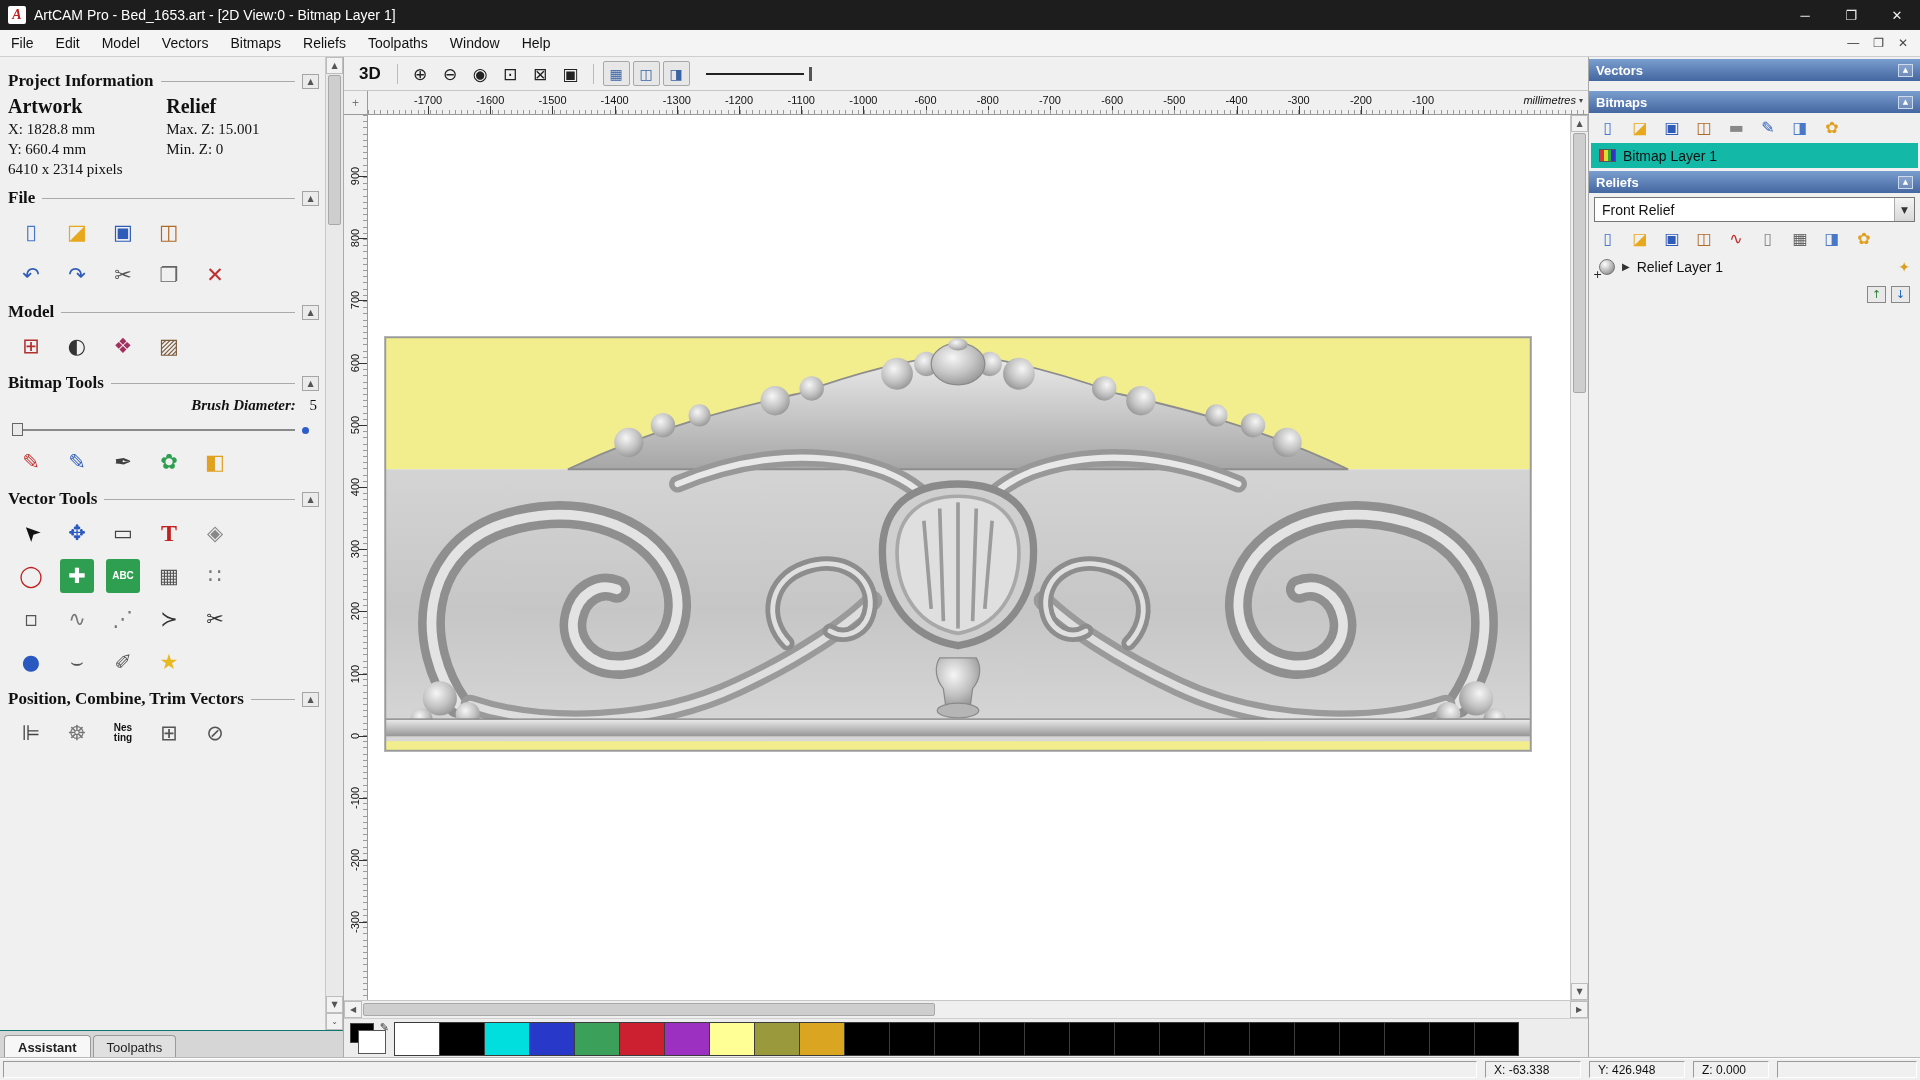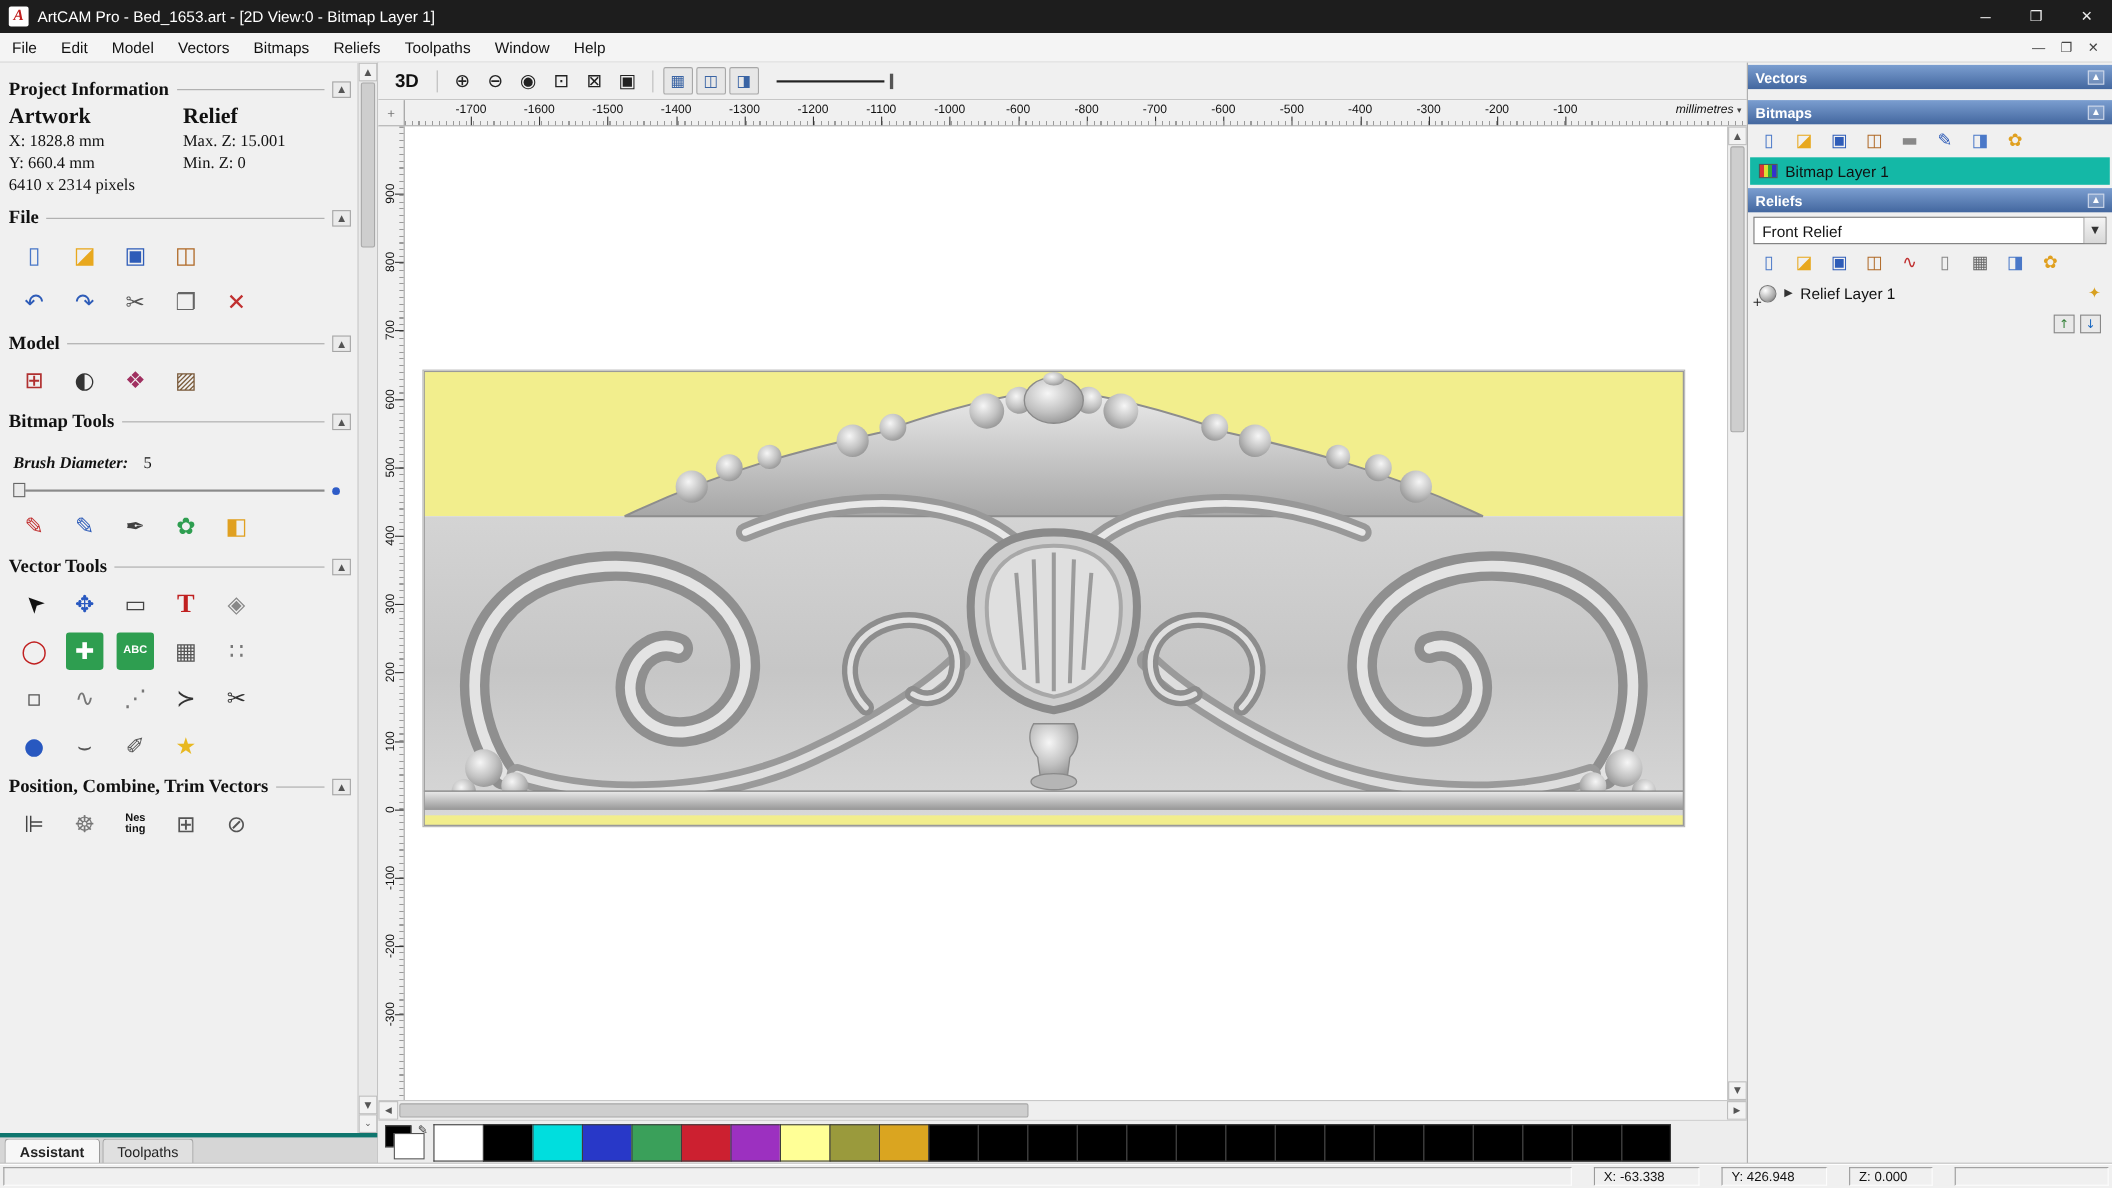--- a/index.html
+++ b/index.html
@@ -30,32 +30,32 @@
   .sec-title { font-weight:bold; font-size:17px; white-space:nowrap; }
   .sec-rule { flex:1; height:1px; background:#aaa; margin:0 7px; }
   .roll-btn { width:17px; height:15px; flex:none; border:1px solid #a5a5a5; background:#ebebeb; font-size:8px; line-height:13px; text-align:center; color:#555; font-family:"DejaVu Sans",sans-serif; }
   .pi-grid { display:grid; grid-template-columns:1.05fr 1fr; font-size:15px; row-gap:3px; margin:2px 2px 6px 0; }
   .pi-head { font-weight:bold; font-size:20px; }
   .icon-row { display:flex; align-items:center; gap:12px; margin:7px 2px 9px 6px; }
   .tool-tile { width:34px; height:34px; display:flex; align-items:center; justify-content:center; font-size:21px; font-family:"DejaVu Sans",sans-serif; border-radius:3px; }
   .rot-nw { transform:rotate(-135deg); }
   .bold-serif { font-family:"Liberation Serif",serif; font-weight:bold; font-size:24px; }
   .txt-icon { font-size:10px; font-weight:bold; line-height:1.05; text-align:center; font-family:"Liberation Sans",sans-serif; }
-  .brush-row { font-size:15px; margin:20px 2px 2px 4px; }
+  .brush-row { font-size:15px; margin:4px 2px 2px 4px;text-align:right; }
   .brush-label { font-weight:bold; font-style:italic; }
   .brush-value { margin-left:10px; }
   .slider { position:relative; height:16px; margin:8px 10px 4px 4px; }
   .slider-track { position:absolute; left:0; right:14px; top:7px; height:2px; background:#8a8a8a; }
   .slider-handle { position:absolute; left:0; top:1px; width:11px; height:13px; background:#eaeaea; border:1px solid #666; }
   .slider-dot { position:absolute; right:0; top:5px; width:7px; height:7px; border-radius:50%; background:#2e5cc8; }
   .lp-scroll { position:absolute; right:0; top:0; bottom:0; width:18px; background:#e9e9e9; border-left:1px solid #c8c8c8; display:flex; flex-direction:column; align-items:stretch; font-family:"DejaVu Sans",sans-serif; }
   .scr-btn { height:17px; flex:none; background:#f2f2f2; border:1px solid #bdbdbd; font-size:8px; color:#555; display:flex; align-items:center; justify-content:center; }
   .scr-thumb { height:150px; flex:none; margin:1px 2px; background:#cecece; border:1px solid #a8a8a8; border-radius:2px; }
   .scr-space { flex:1; }
-  .lp-tabs, .rp-tabs { height:28px; flex:none; background:#d6d6d6; display:flex; align-items:flex-end; gap:2px; padding:0 0 0 4px; font-family:"Liberation Sans",sans-serif; font-size:13px; border-top:4px solid #0f766e; }
+  .lp-tabs, .rp-tabs { height:28px; flex:none; background:#d6d6d6; display:flex; align-items:flex-end; gap:2px; padding:0 0 0 4px; font-family:"Liberation Sans",sans-serif; font-size:13px; border-top:1px solid #0f766e; }
   .tab { padding:4px 13px 3px; background:#e0e0e0; border:1px solid #9a9a9a; border-bottom:none; border-radius:4px 4px 0 0; color:#222; }
   .tab.active { background:#f7f7f7; font-weight:bold; }
 
   
   .center { flex:1; min-width:0; display:flex; flex-direction:column; background:#fff; }
   .canvas-toolbar { height:34px; flex:none; background:#f0f0f0; border-bottom:1px solid #c6c6c6; display:flex; align-items:center; gap:4px; padding:0 8px; }
   .view-toggle { font-weight:bold; font-size:17px; padding:1px 7px; border-radius:2px; }
   .ct-icon { width:27px; height:25px; display:flex; align-items:center; justify-content:center; font-size:17px; font-family:"DejaVu Sans",sans-serif; border-radius:2px; }
   .ct-toggle-row { display:flex; gap:3px; }
   .ct-toggle-row .ct-icon { border:1px solid #a8a8a8; background:#e7e7e7; font-size:14px; }
@@ -111,21 +111,21 @@
   .sphere { width:16px; height:16px; flex:none; border-radius:50%; border:1px solid #777; background:radial-gradient(circle at 35% 30%,#fff,#a8a8a8 65%,#666); position:relative; }
   .sphere .plus { position:absolute; left:-7px; bottom:-7px; font-size:11px; color:#222; font-family:"DejaVu Sans",sans-serif; }
   .row-end-icon { margin-left:auto; font-size:14px; color:#d8a020; font-family:"DejaVu Sans",sans-serif; }
   .combo { margin:4px 5px 2px; height:25px; background:#fff; border:1px solid #767676; display:flex; align-items:center; }
   .combo-text { flex:1; padding-left:7px; font-size:14px; }
   .combo-btn { width:20px; height:100%; border-left:1px solid #aaa; background:linear-gradient(#f4f4f4,#d8d8d8); display:flex; align-items:center; justify-content:center; font-size:9px; color:#333; font-family:"DejaVu Sans",sans-serif; }
   .updown-row { display:flex; justify-content:flex-end; gap:5px; padding:6px 10px; }
   .ud-btn { width:19px; height:17px; border:1px solid #888; background:#e9e9e9; font-size:11px; line-height:15px; text-align:center; font-family:"DejaVu Sans",sans-serif; }
 
   
-  .statusbar { height:22px; flex:none; background:#f0f0f0; border-top:1px solid #fff; box-shadow:0 -1px 0 #b8b8b8; display:flex; align-items:flex-start; gap:20px; padding:2px 3px; font-size:12px; }
+  .statusbar { height:22px; flex:none; background:#f0f0f0; border-top:1px solid #fff; box-shadow:0 -1px 0 #b8b8b8; display:flex; align-items:flex-start; gap:8px; padding:2px 3px; font-size:12px; }
   .sb-seg { height:17px; border:1px solid; border-color:#9a9a9a #fdfdfd #fdfdfd #9a9a9a; display:flex; align-items:center; padding:0 8px; white-space:nowrap; }
   .sb-fill { flex:1; }
   .sb-x { width:96px; } .sb-y { width:96px; } .sb-z { width:76px; } .sb-end { width:140px; }
 </style>
 </head>
 <body>
 
 <div class="window">
 
   <div class="titlebar">

